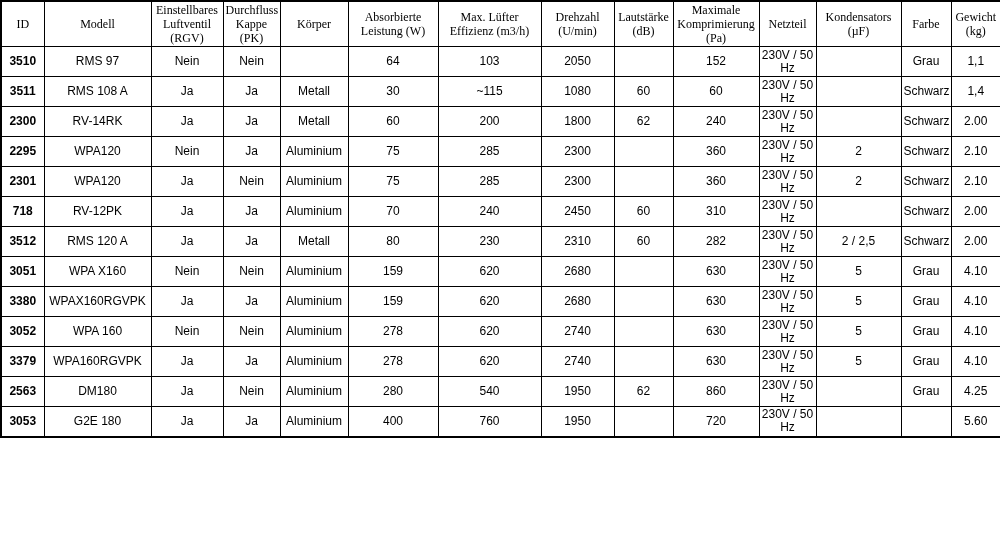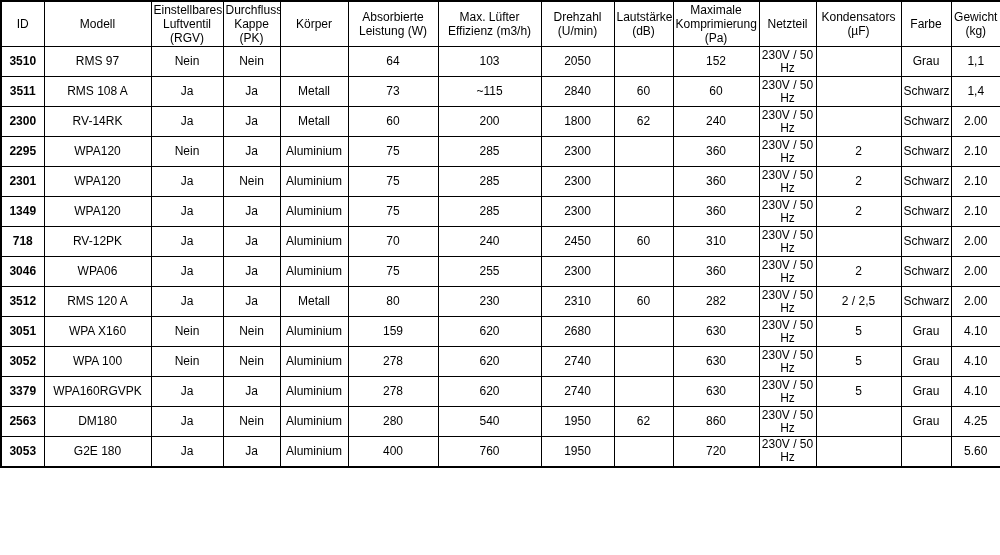--- a/index.html
+++ b/index.html
@@ -29,20 +29,21 @@
     color: #000000;
   }
   .spec-table thead tr {
     height: 44px;
   }
   .spec-table th {
     font-weight: normal;
     font-size: 12px;
     line-height: 14px;
     white-space: pre-line;
+    font-family: Liberation Serif, serif;
   }
   .spec-table tbody tr {
     height: 30px;
   }
   .spec-table td {
     font-size: 12px;
     line-height: 13px;
   }
   .spec-table td.id-cell {
     font-weight: bold;
@@ -114,23 +115,23 @@
         <td></td>
         <td>Grau</td>
         <td>1,1</td>
       </tr>
       <tr>
         <td class="id-cell">3511</td>
         <td>RMS 108 A</td>
         <td>Ja</td>
         <td>Ja</td>
         <td>Metall</td>
-        <td>73</td>
+        <td>30</td>
         <td>~115</td>
-        <td>2840</td>
+        <td>1080</td>
         <td>60</td>
         <td>60</td>
         <td>230V / 50 Hz</td>
         <td></td>
         <td>Schwarz</td>
         <td>1,4</td>
       </tr>
       <tr>
         <td class="id-cell">2300</td>
         <td>RV-14RK</td>
@@ -173,64 +174,32 @@
         <td>285</td>
         <td>2300</td>
         <td></td>
         <td>360</td>
         <td>230V / 50 Hz</td>
         <td>2</td>
         <td>Schwarz</td>
         <td>2.10</td>
       </tr>
       <tr>
-        <td class="id-cell">1349</td>
-        <td>WPA120</td>
-        <td>Ja</td>
-        <td>Ja</td>
-        <td>Aluminium</td>
-        <td>75</td>
-        <td>285</td>
-        <td>2300</td>
-        <td></td>
-        <td>360</td>
-        <td>230V / 50 Hz</td>
-        <td>2</td>
-        <td>Schwarz</td>
-        <td>2.10</td>
-      </tr>
-      <tr>
         <td class="id-cell">718</td>
         <td>RV-12PK</td>
         <td>Ja</td>
         <td>Ja</td>
         <td>Aluminium</td>
         <td>70</td>
         <td>240</td>
         <td>2450</td>
         <td>60</td>
         <td>310</td>
         <td>230V / 50 Hz</td>
         <td></td>
-        <td>Schwarz</td>
-        <td>2.00</td>
-      </tr>
-      <tr>
-        <td class="id-cell">3046</td>
-        <td>WPA06</td>
-        <td>Ja</td>
-        <td>Ja</td>
-        <td>Aluminium</td>
-        <td>75</td>
-        <td>255</td>
-        <td>2300</td>
-        <td></td>
-        <td>360</td>
-        <td>230V / 50 Hz</td>
-        <td>2</td>
         <td>Schwarz</td>
         <td>2.00</td>
       </tr>
       <tr>
         <td class="id-cell">3512</td>
         <td>RMS 120 A</td>
         <td>Ja</td>
         <td>Ja</td>
         <td>Metall</td>
         <td>80</td>
@@ -253,22 +222,38 @@
         <td>620</td>
         <td>2680</td>
         <td></td>
         <td>630</td>
         <td>230V / 50 Hz</td>
         <td>5</td>
         <td>Grau</td>
         <td>4.10</td>
       </tr>
       <tr>
+        <td class="id-cell">3380</td>
+        <td>WPAX160RGVPK</td>
+        <td>Ja</td>
+        <td>Ja</td>
+        <td>Aluminium</td>
+        <td>159</td>
+        <td>620</td>
+        <td>2680</td>
+        <td></td>
+        <td>630</td>
+        <td>230V / 50 Hz</td>
+        <td>5</td>
+        <td>Grau</td>
+        <td>4.10</td>
+      </tr>
+      <tr>
         <td class="id-cell">3052</td>
-        <td>WPA 100</td>
+        <td>WPA 160</td>
         <td>Nein</td>
         <td>Nein</td>
         <td>Aluminium</td>
         <td>278</td>
         <td>620</td>
         <td>2740</td>
         <td></td>
         <td>630</td>
         <td>230V / 50 Hz</td>
         <td>5</td>

